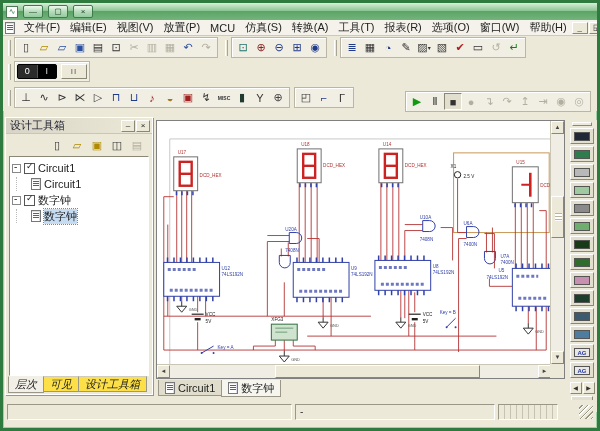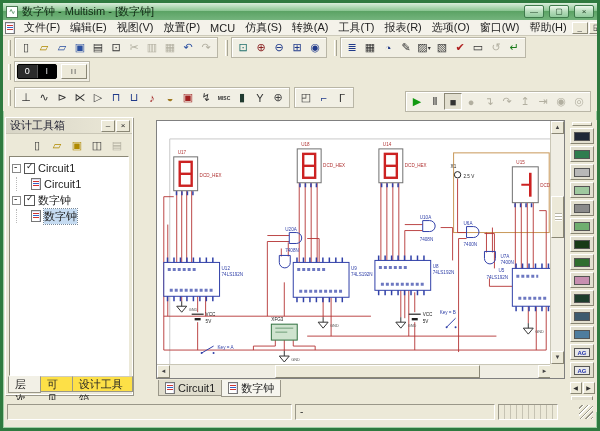--- a/index.html
+++ b/index.html
@@ -38,21 +38,21 @@
   .tbtn.pressed{border:1px solid;border-color:#8a8775 #fff #fff #8a8775;background:#e2dfcf;}
   .caret{font-size:6px;margin-left:0;color:#333;}
   .switch{width:40px;height:15px;background:#141414;border-radius:2px;display:flex;overflow:hidden;
     border:1px solid #000;}
   .sw0{flex:1;color:#fff;font-size:9px;text-align:center;line-height:13px;background:#2b2b2b;}
   .sw1{flex:1;color:#ddd;font-size:9px;text-align:center;line-height:13px;background:#000;border-left:1px solid #555;}
   .pausebtn{width:26px;height:15px;margin-left:4px;border:1px solid;border-color:#fff #8a8775 #8a8775 #fff;
     background:#ece9d8;font-size:8px;text-align:center;line-height:13px;color:#555;letter-spacing:1px;}
   .simgroup{margin-left:auto;margin-top:8px;}
   
-  .panel{position:absolute;left:2px;top:114px;width:128px;height:278px;background:#ece9d8;
+  .panel{position:absolute;left:2px;top:114px;width:148px;height:278px;background:#ece9d8;
     border:1px solid #fff;box-shadow:1px 1px 0 #9a9789;display:flex;flex-direction:column;}
   .ptitle{height:16px;display:flex;align-items:center;padding:0 2px 0 4px;
     background:linear-gradient(90deg,#d8d5c6,#ece9d8);border-bottom:1px solid #c9c6b6;}
   .ptitle .t{flex:1;color:#223;}
   .pbtn{width:14px;height:12px;border:1px solid;border-color:#fff #8a8775 #8a8775 #fff;background:#ece9d8;
     font-size:8px;line-height:10px;text-align:center;margin-left:1px;}
   .ptools{height:22px;display:flex;align-items:center;justify-content:flex-end;padding:0 6px;gap:2px;}
   .tree{flex:1;margin:0 3px;background:#fff;border:1px solid;border-color:#8a8775 #fff #fff #8a8775;
     padding:3px 2px;overflow:hidden;}
   .trow{display:flex;align-items:center;gap:3px;height:16px;}
@@ -60,21 +60,21 @@
   .exp::after{content:"-";position:absolute;left:1px;top:-4px;font-size:10px;color:#333;}
   .cb{width:11px;height:11px;background:#fff;border:1px solid #555;position:relative;flex:none;}
   .cb::after{content:"✓";position:absolute;left:1px;top:-3px;font-size:9px;color:#222;}
   .sheet{width:10px;height:12px;background:#fff;border:1px solid #777;box-shadow:inset -1px 1px 0 #dde;
     position:relative;flex:none;}
   .sheet::after{content:"";position:absolute;left:1px;top:2px;width:6px;height:1px;background:#c33;
     box-shadow:0 2px 0 #36c,0 4px 0 #c33;}
   .tc{width:12px;flex:none;border-left:1px dotted #bbb;height:14px;margin-left:4px;}
   .tlabel{white-space:nowrap;}
   .tlabel.sel{background:#c6dcf2;outline:1px dotted #789;}
-  .ptabs{height:18px;display:flex;align-items:flex-start;padding-left:2px;}
+  .ptabs{height:18px;display:flex;align-items:flex-start;padding-left:2px;font-style:italic;}
   .ptab{border:1px solid #9a9789;border-top:1px solid #cfccbc;background:#fde047;padding:0 6px;height:16px;
     line-height:15px;margin-right:-1px;font-size:11px;}
   .ptab.active{background:#f2f0e6;height:17px;border-top-color:#f2f0e6;}
   
   .canvas{position:absolute;left:153px;top:117px;width:409px;height:259px;background:#fff;
     border:1px solid #808080;}
   .schem{position:absolute;left:0;top:0;width:394px;height:243px;}
   .vscroll{position:absolute;right:0;top:0;width:14px;height:243px;background:#f0eee4;border-left:1px solid #c9c6b6;}
   .hscroll{position:absolute;left:0;bottom:0;height:14px;width:394px;background:#f0eee4;border-top:1px solid #c9c6b6;}
   .sbtn{position:absolute;width:13px;height:13px;border:1px solid;border-color:#fff #8a8775 #8a8775 #fff;
@@ -121,21 +121,20 @@
   .ktx{fill:#222;font-size:4.6px;}
   .gtx{fill:#555;font-size:3.9px;}
 </style>
 </head>
 <body>
 
 <div class="window">
 
   <div class="titlebar">
     <span class="appicon">∿</span>
-    <span class="title">数字钟 - Multisim - [数字钟]</span>
     <span class="winbtn">—</span>
     <span class="winbtn">▢</span>
     <span class="winbtn">×</span>
   </div>
 
   <div class="menubar">
     <span class="sheet" style="margin-right:4px;"></span>
     <div class="dlist">
       
     <span class="menu-item">文件(F)</span><span class="menu-item">编辑(E)</span><span class="menu-item">视图(V)</span><span class="menu-item">放置(P)</span><span class="menu-item">MCU</span><span class="menu-item">仿真(S)</span><span class="menu-item">转换(A)</span><span class="menu-item">工具(T)</span><span class="menu-item">报表(R)</span><span class="menu-item">选项(O)</span><span class="menu-item">窗口(W)</span><span class="menu-item">帮助(H)</span></div>

